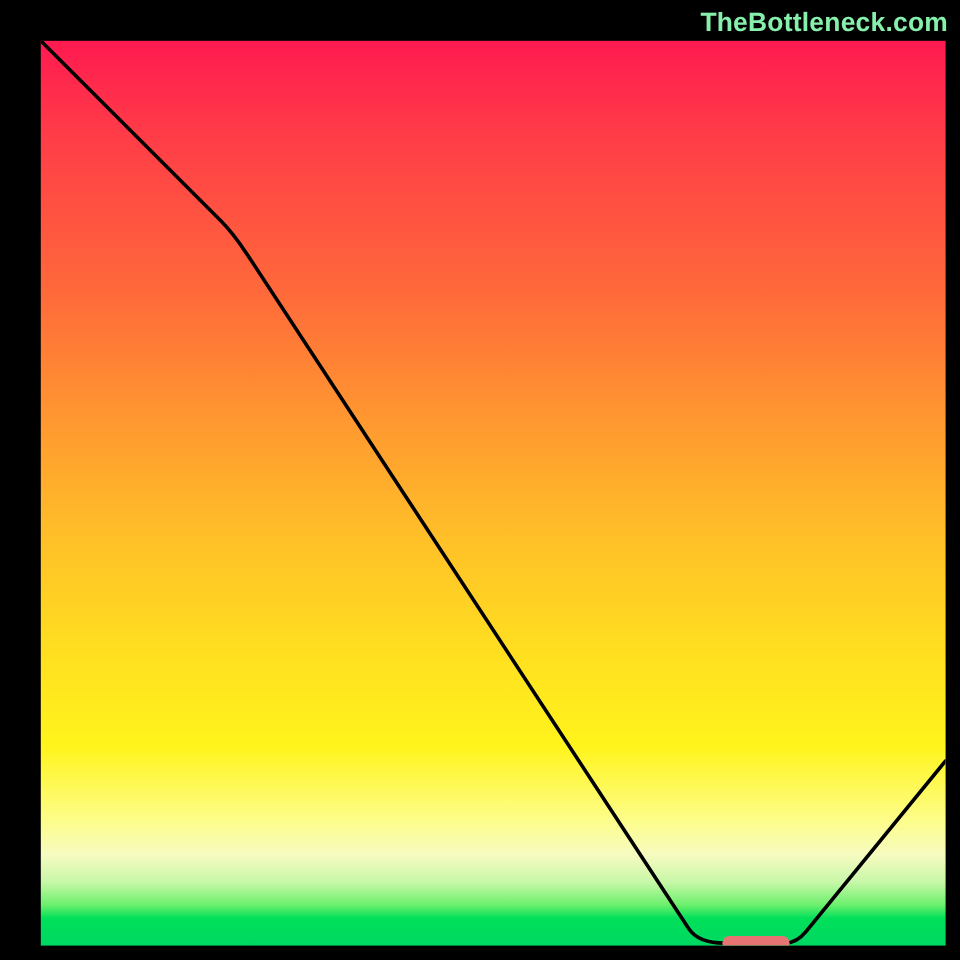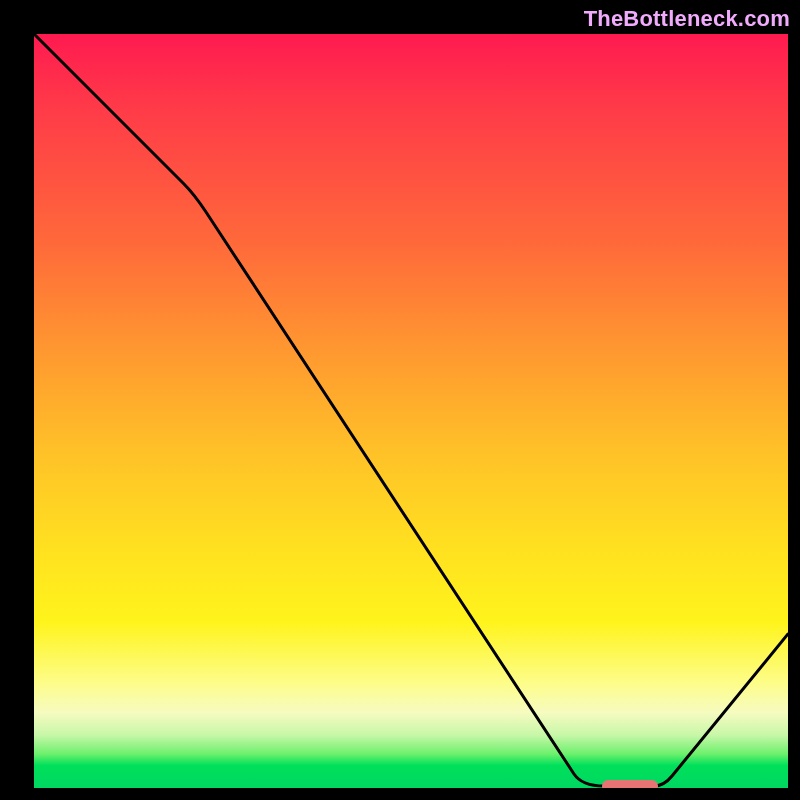--- a/index.html
+++ b/index.html
@@ -57,21 +57,21 @@
     stroke-linecap: round;
   }
   .marker {
     fill: #e87373;
     stroke: none;
   }
   .watermark {
     position: absolute;
     top: 6px;
     right: 10px;
-    color: #f0abfc;
+    color: #86efac;
     font-size: 22px;
     font-weight: 600;
     letter-spacing: 0.2px;
     user-select: none;
   }
 </style>
 </head>
 <body>
 
 <div class="frame">

